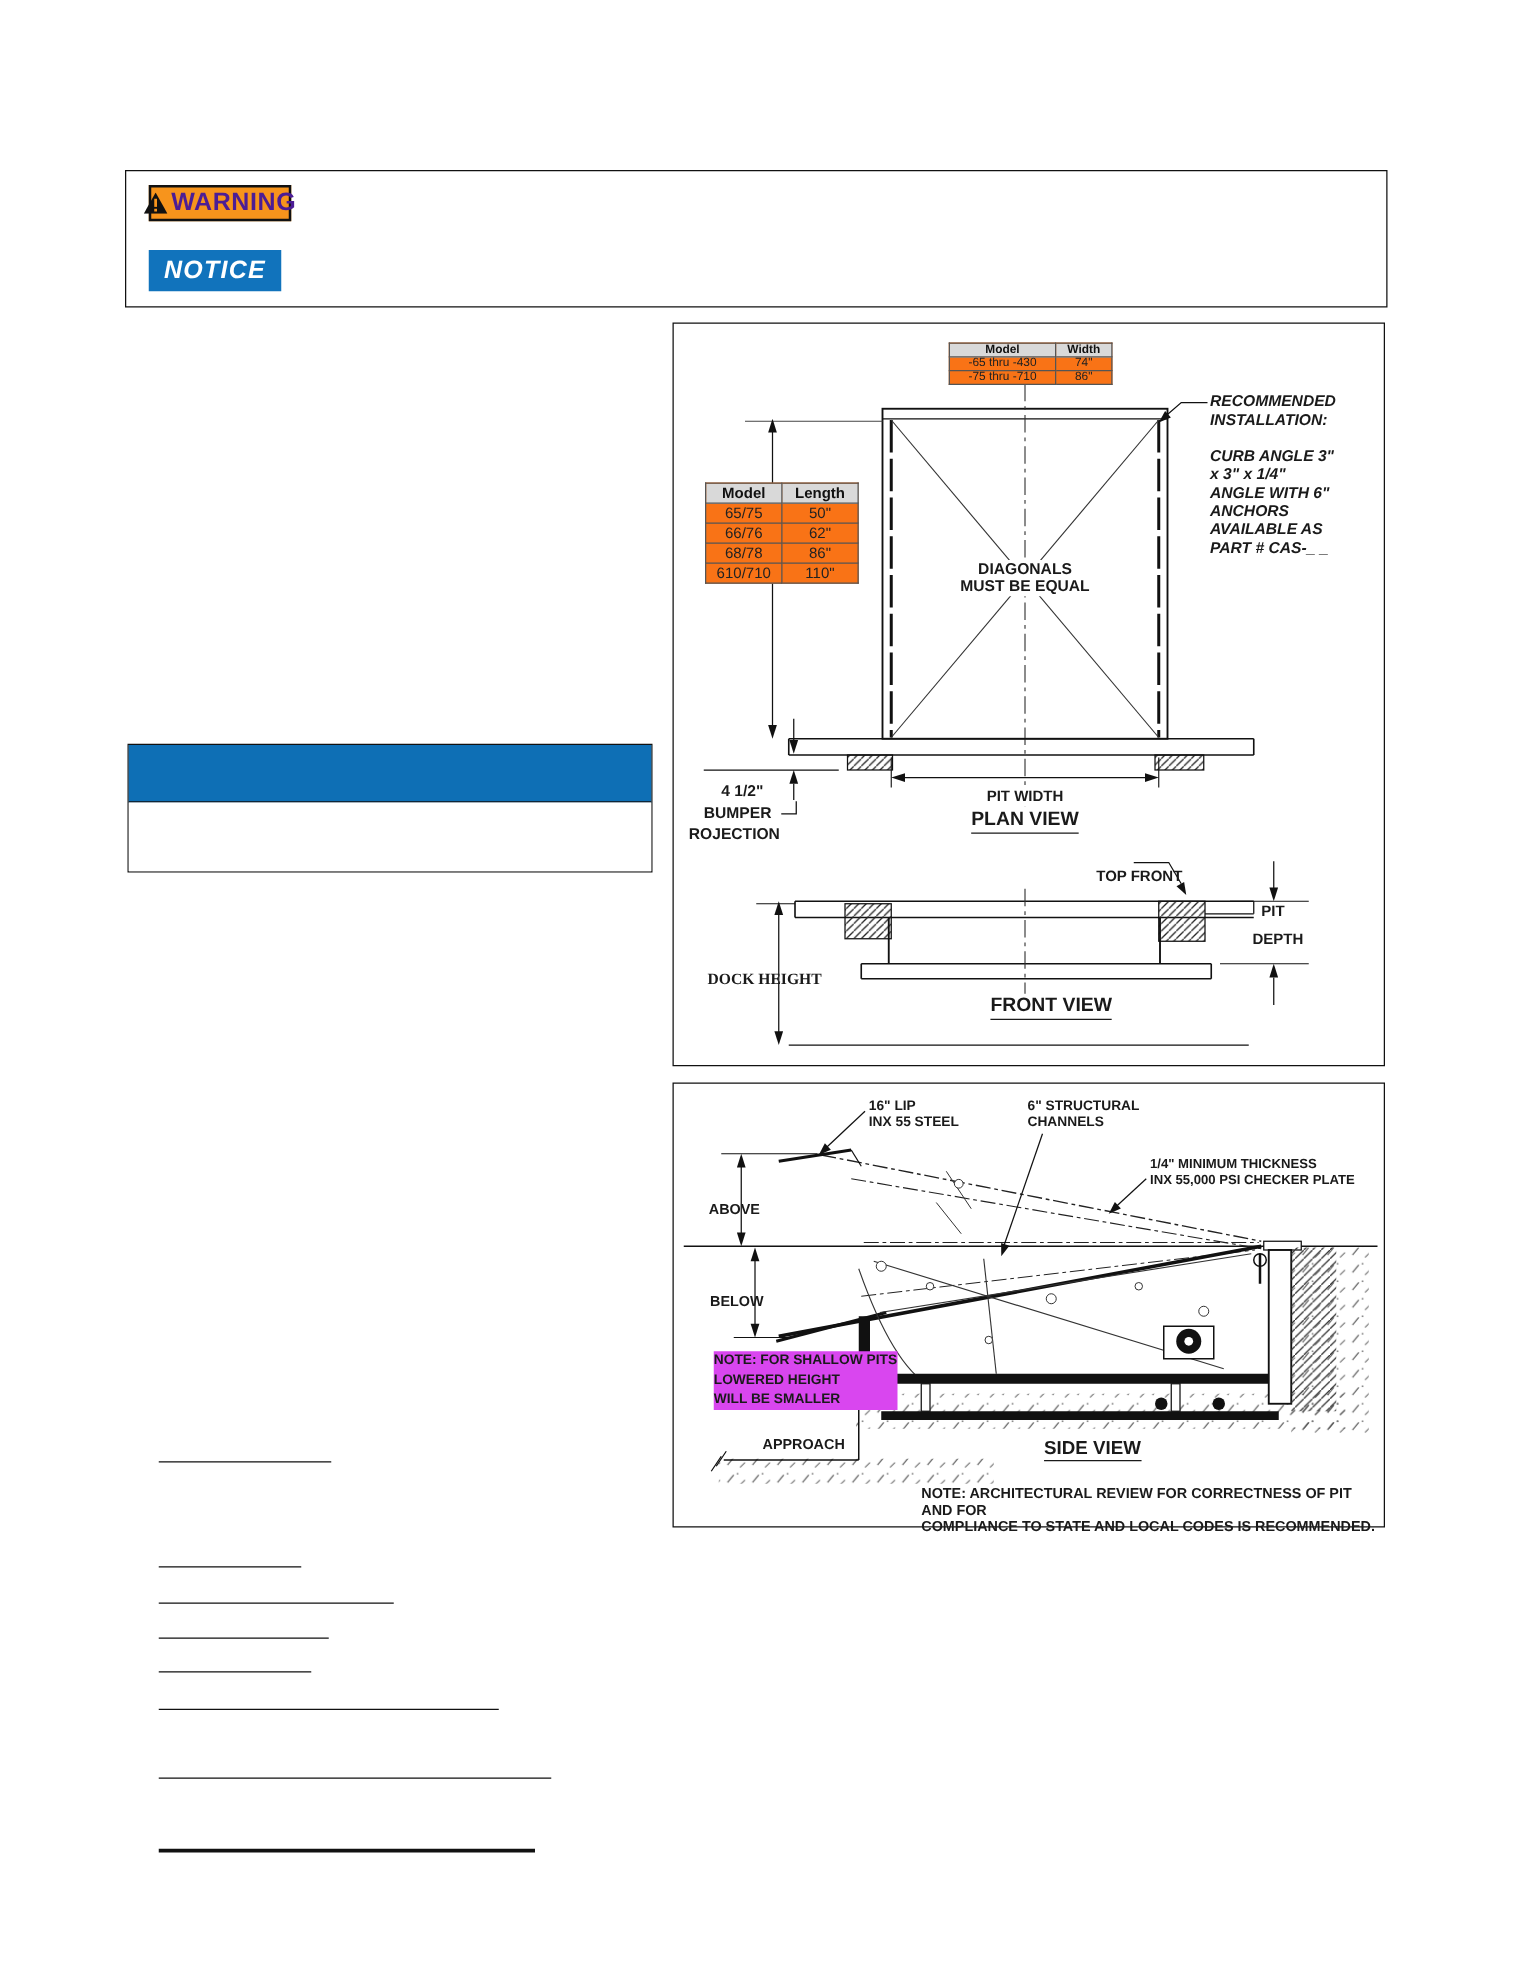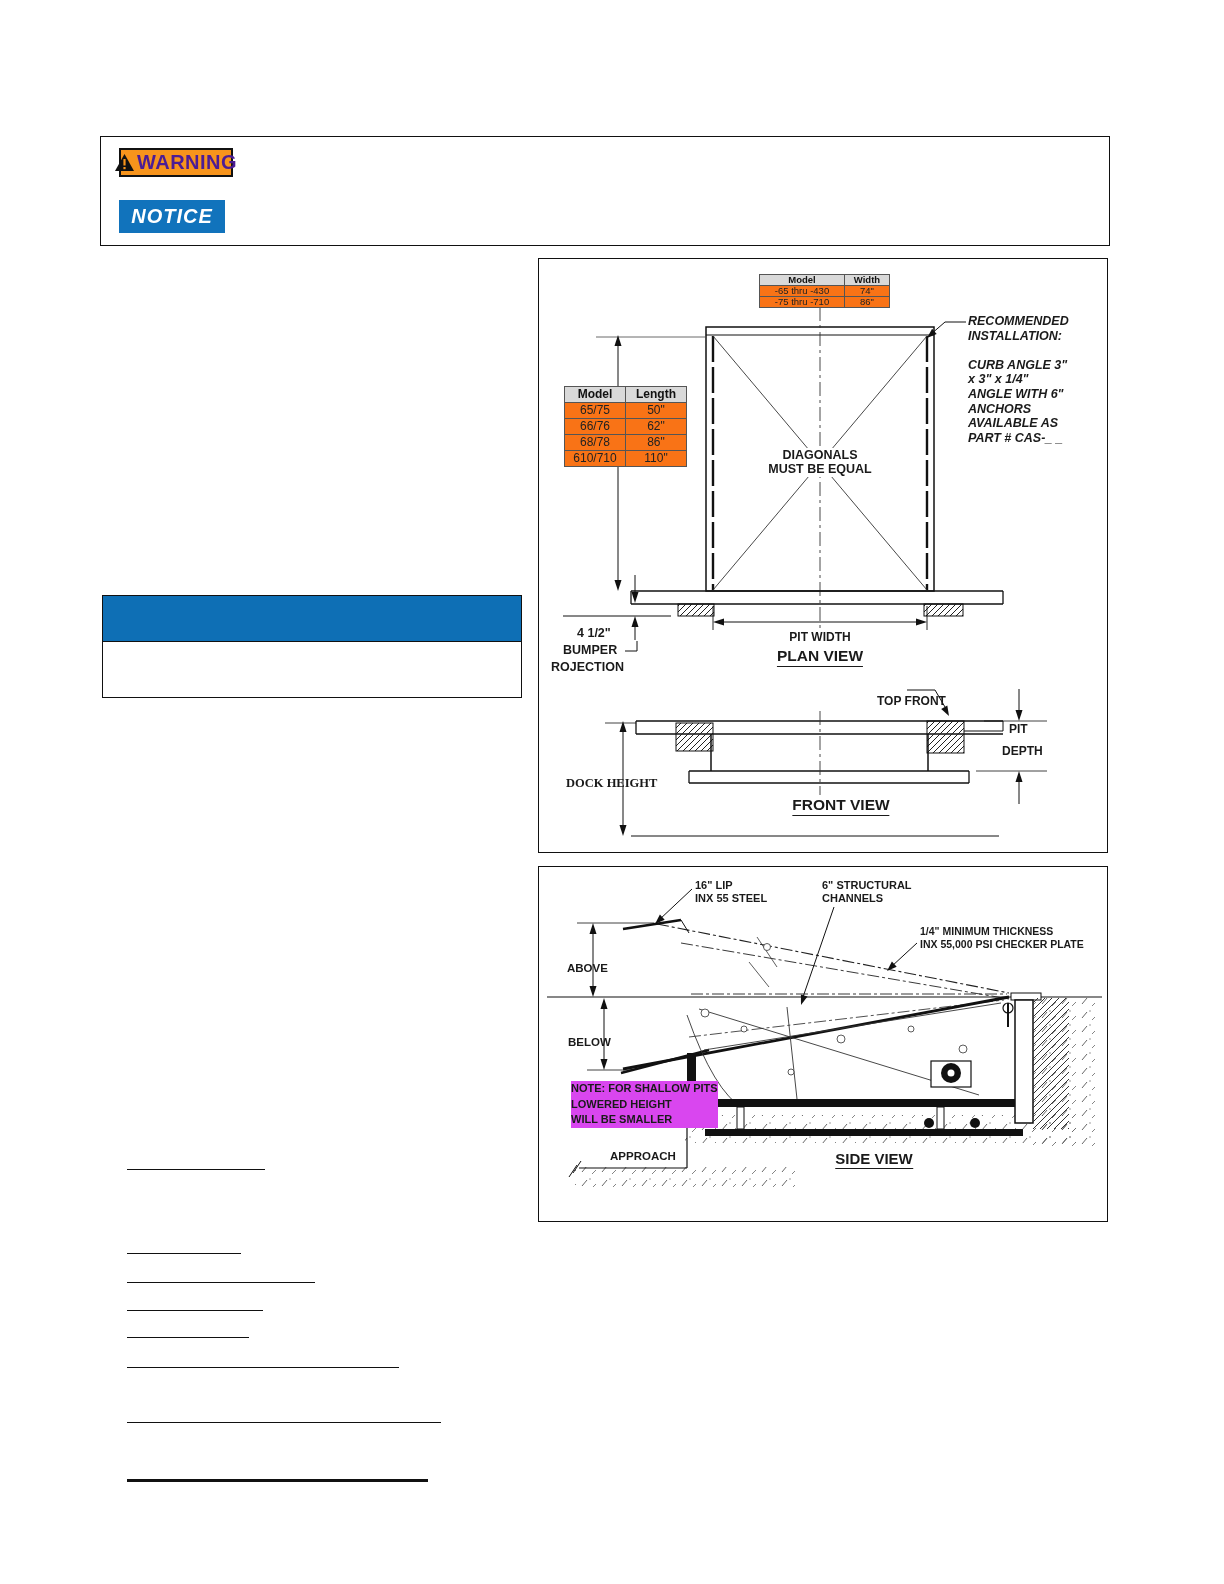--- a/index.html
+++ b/index.html
@@ -308,20 +308,22 @@
 CHANNELS</div>
     <div class="lbl pre" style="left:381px;top:58px;font-size:10.5px;line-height:13px;width:185px;">1/4"  MINIMUM THICKNESS
 INX 55,000 PSI CHECKER PLATE</div>
     <div class="lbl" style="left:28px;top:95px;font-size:11.5px;">ABOVE</div>
     <div class="lbl" style="left:29px;top:169px;font-size:11.5px;">BELOW</div>
     <div class="lbl pre b11" style="left:32px;top:214px;line-height:15.5px;background:#d946ef;">NOTE: FOR SHALLOW PITS
 LOWERED HEIGHT
 WILL BE SMALLER</div>
     <div class="lbl" style="left:69px;top:283px;font-size:11.5px;background:#fff;padding:0 2px;">APPROACH</div>
     <div class="lbl ctr title" style="left:335px;top:283px;font-size:15px;">SIDE VIEW</div>
+    <div class="lbl pre" style="left:198px;top:322px;font-size:11.5px;line-height:13.5px;">NOTE: ARCHITECTURAL REVIEW FOR CORRECTNESS OF PIT AND FOR
+COMPLIANCE TO STATE AND LOCAL CODES IS RECOMMENDED.</div>
   </div>
 
   <div class="rule" style="left:127px;top:1169px;width:138px;"></div>
   <div class="rule" style="left:127px;top:1253px;width:114px;"></div>
   <div class="rule" style="left:127px;top:1282px;width:188px;"></div>
   <div class="rule" style="left:127px;top:1310px;width:136px;"></div>
   <div class="rule" style="left:127px;top:1337px;width:122px;"></div>
   <div class="rule" style="left:127px;top:1367px;width:272px;"></div>
   <div class="rule" style="left:127px;top:1422px;width:314px;"></div>
   <div class="rule" style="left:127px;top:1479px;width:301px;height:2.6px;"></div>

